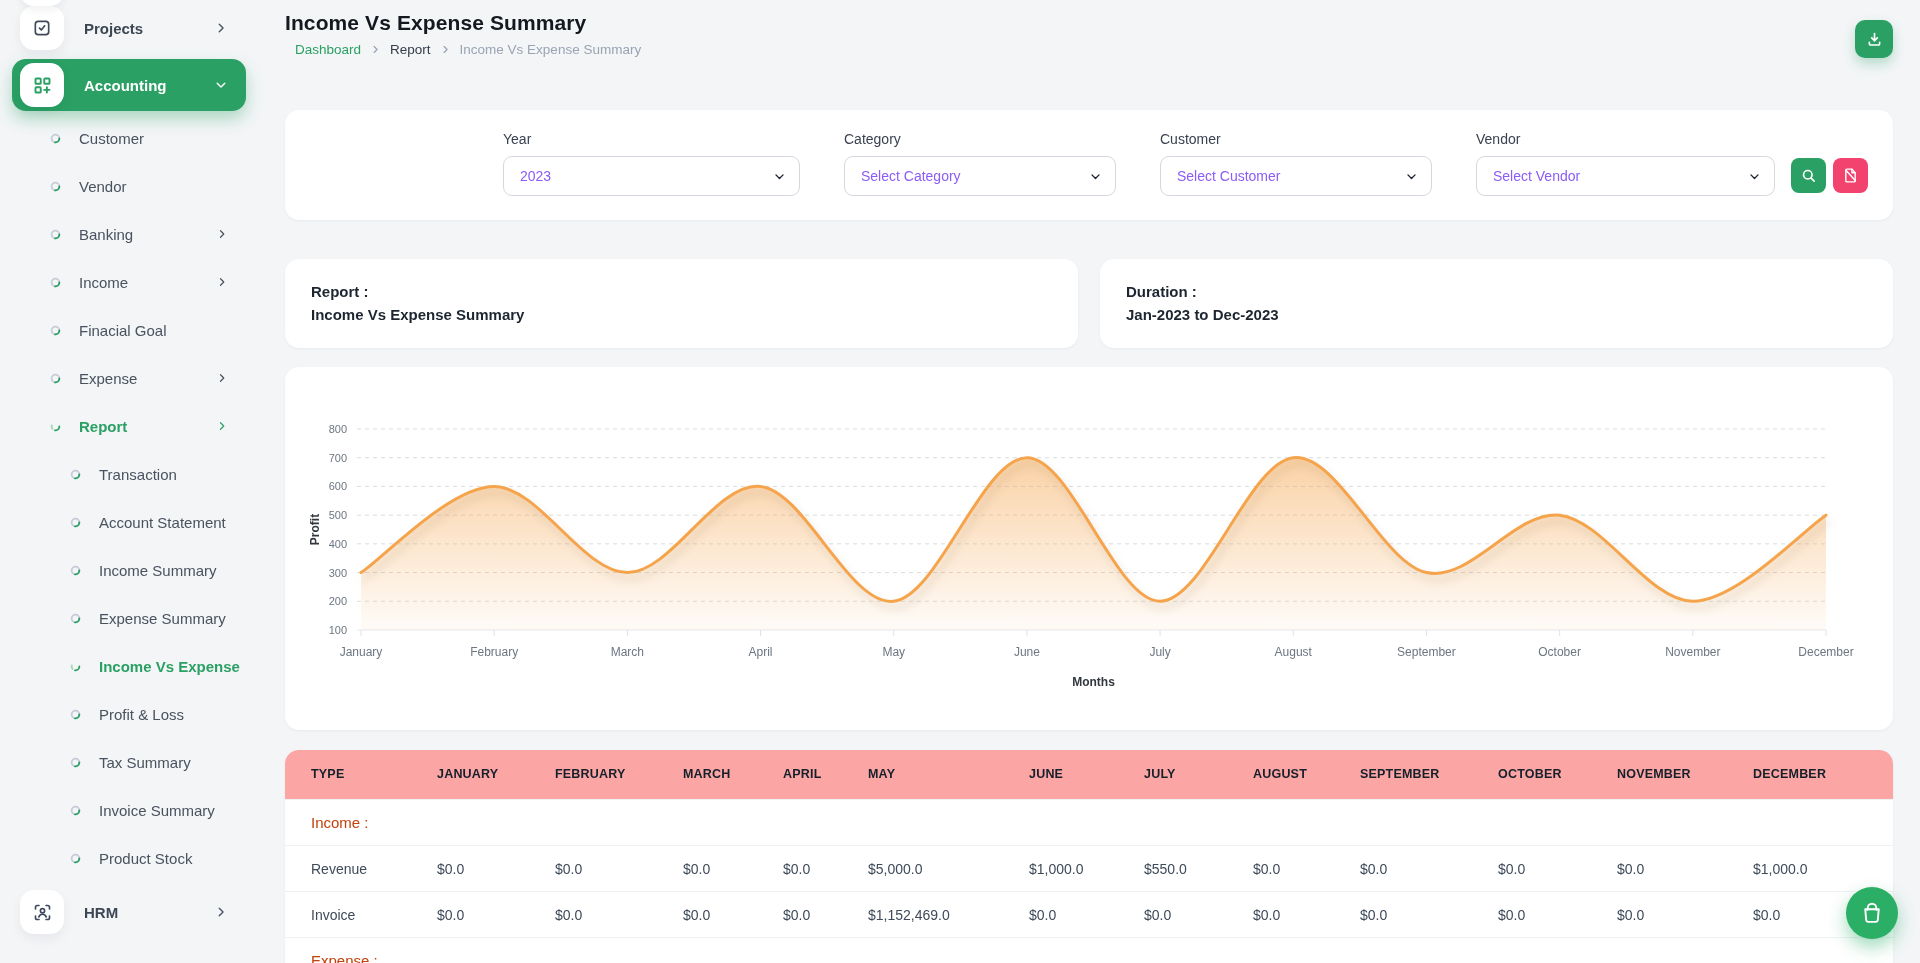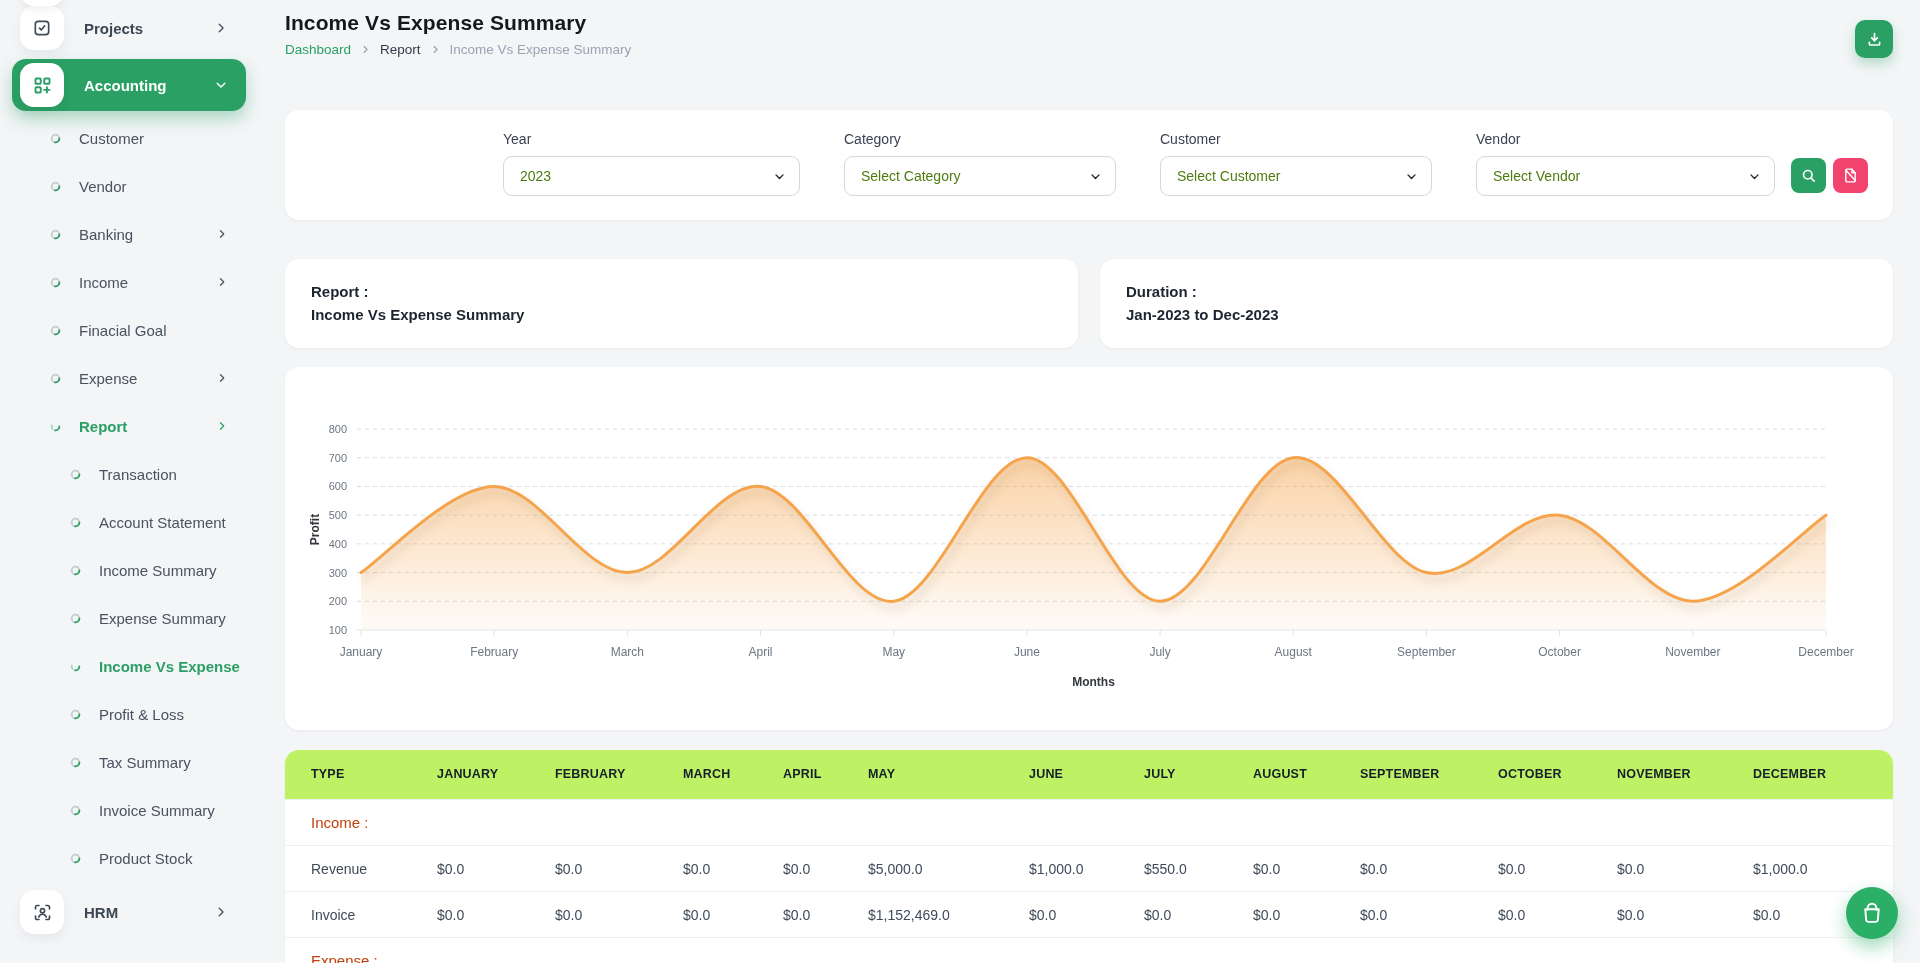--- a/index.html
+++ b/index.html
@@ -23,35 +23,35 @@
   .sub-item.active .chev { color:#2aa064; }
   .report-children .sub-item { padding-left:58px; }
   .dot { flex:0 0 11px; display:flex; }
   .hrm-item { height:60px; }
 
   
   .main { flex:1; padding:0 27px; position:relative; overflow:hidden; }
   .page-header { margin-top:11px; }
   .page-title { font-size:21px; font-weight:700; color:#14181f; letter-spacing:.1px; }
   .breadcrumb { display:flex; align-items:center; gap:9px; margin-top:7px; font-size:13.5px; }
-  .bc-link { color:#2aa064; text-decoration:none; cursor:pointer; }
+  .bc-link { color:#2aa064; text-decoration:none; cursor:pointer;margin-left:10px; }
   .bc-mid { color:#333b49; cursor:pointer; }
   .bc-sep { display:flex; color:#98a2b3; }
   .bc-current { color:#9aa4b2; }
   .download-btn { position:absolute; top:20px; right:27px; width:38px; height:38px; border:none; border-radius:10px; background:#2aa064; display:flex; align-items:center; justify-content:center; cursor:pointer; box-shadow:0 6px 12px rgba(42,160,100,.3); }
 
   .card { background:#fff; border-radius:14px; box-shadow:0 1px 3px rgba(16,24,40,.05); }
 
   
   .filter-card { margin-top:53px; padding:21px 25px 24px 25px; display:flex; }
   .filter-fields { display:flex; margin-left:193px; gap:44px; }
   .field { display:flex; flex-direction:column; gap:9px; }
   .field label { font-size:14px; color:#3a4250; }
   .f-year { width:297px; } .f-cat { width:272px; } .f-cust { width:272px; } .f-vend { width:299px; }
-  .select { height:40px; border:1px solid #d4d9df; border-radius:9px; background:#fff; display:flex; align-items:center; padding:0 13px 0 16px; font-size:14px; color:#4d7c0f; cursor:pointer; }
+  .select { height:40px; border:1px solid #d4d9df; border-radius:9px; background:#fff; display:flex; align-items:center; padding:0 13px 0 16px; font-size:14px; color:#8b5cf6; cursor:pointer; }
   .select .chev { margin-left:auto; display:flex; color:#1f2732; }
   .filter-actions { margin-left:auto; display:flex; align-items:flex-end; gap:7px; padding-bottom:3px; }
   .btn-sq { width:35px; height:35px; border:none; border-radius:8px; display:flex; align-items:center; justify-content:center; cursor:pointer; }
   .btn-search { background:#2aa064; }
   .btn-reset { background:#f2426e; }
 
   
   .info-row { display:flex; gap:22px; margin-top:39px; }
   .info-card { flex:1; padding:21px 26px; }
   .info-label, .info-value { font-size:15px; font-weight:700; color:#1d2630; line-height:1.55; }
@@ -62,21 +62,21 @@
   .xtick { font-size:12px; fill:#6d7682; }
   .axis-title { font-size:12px; font-weight:bold; fill:#33383f; }
   .gridline { stroke:#d9dde2; stroke-width:1; stroke-dasharray:4 4; }
   .axisline { stroke:#e5e8ec; stroke-width:1; }
   .monthtick { stroke:#dfe3e8; stroke-width:1; }
   .area-line { fill:none; stroke:#f5a44c; stroke-width:3; stroke-linecap:round; filter:drop-shadow(3px 6px 4px rgba(120,90,40,.22)); }
 
   
   .table-card { margin-top:20px; border-radius:14px 14px 0 0; overflow:hidden; height:220px; }
   table { width:100%; border-collapse:collapse; table-layout:fixed; }
-  th { height:50px; background:#bef264; text-align:left; padding-left:26px; font-size:12.5px; font-weight:bold; color:#15202b; letter-spacing:.2px; white-space:nowrap; }
+  th { height:50px; background:#fca5a5; text-align:left; padding-left:26px; font-size:12.5px; font-weight:bold; color:#15202b; letter-spacing:.2px; white-space:nowrap; }
   td { height:46px; padding-left:26px; font-size:14px; color:#3f4a59; border-top:1px solid #eef1f4; white-space:nowrap; }
   td.section { font-size:15px; color:#c2410c; }
 
   .fab { position:fixed; right:22px; bottom:24px; width:52px; height:52px; border:none; border-radius:50%; background:#2bae66; display:flex; align-items:center; justify-content:center; cursor:pointer; box-shadow:0 8px 18px rgba(43,174,102,.45); }
 </style>
 </head>
 <body>
 
 <div class="app">
 

